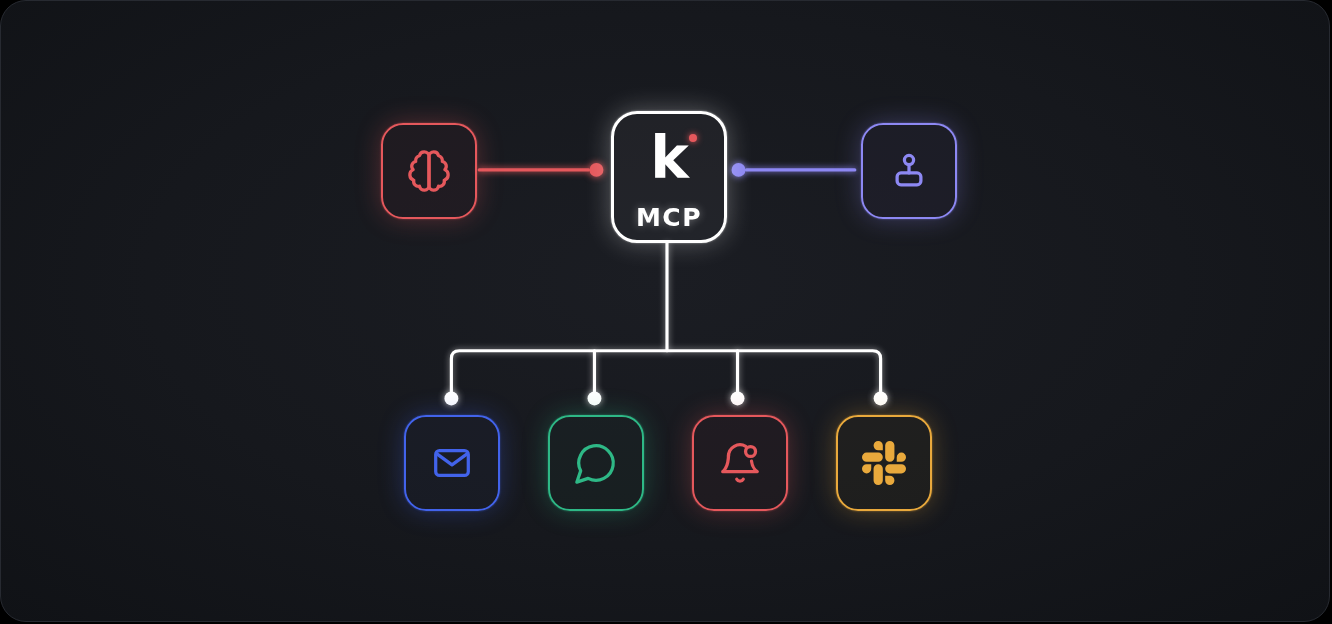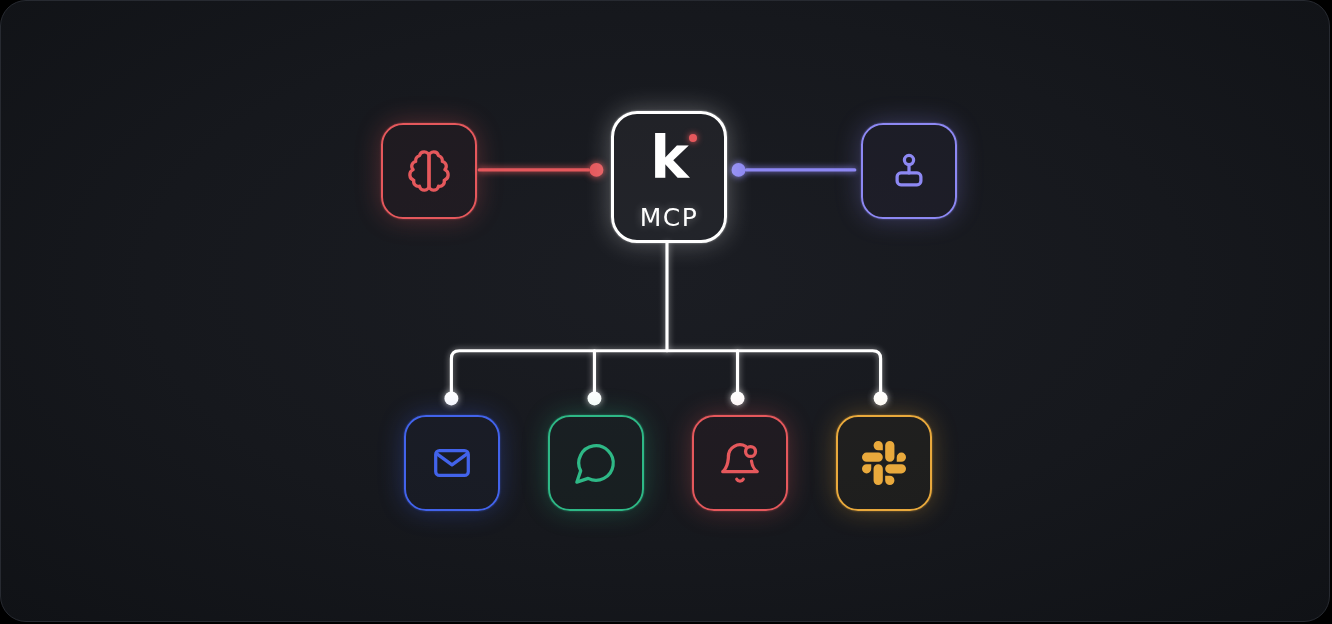--- a/index.html
+++ b/index.html
@@ -36,21 +36,21 @@
 
   .node-hub{
     left:610px;top:110px;width:116px;height:132px;border-radius:26px;border-width:3px;
     flex-direction:column;gap:0;padding-top:6px;
   }
   .hub-logo{position:relative;color:#fff;font-weight:bold;font-size:58px;line-height:1.05;letter-spacing:-1px;}
   .hub-logo .logo-dot{
     position:absolute;right:-9px;top:6px;width:8px;height:8px;border-radius:50%;
     background:var(--red);box-shadow:0 0 6px var(--red);
   }
-  .hub-label{color:#fff;font-weight:normal;font-size:25px;letter-spacing:1.5px;margin-top:14px;
+  .hub-label{color:#fff;font-weight:bold;font-size:25px;letter-spacing:1.5px;margin-top:14px;
     text-shadow:0 0 8px rgba(255,255,255,.35);}
 </style>
 </head>
 <body>
 
 <div class="canvas">
 
   <svg class="connectors" viewBox="0 0 1332 624">
 
     <path class="line line-red" d="M479 170 H589"></path>

